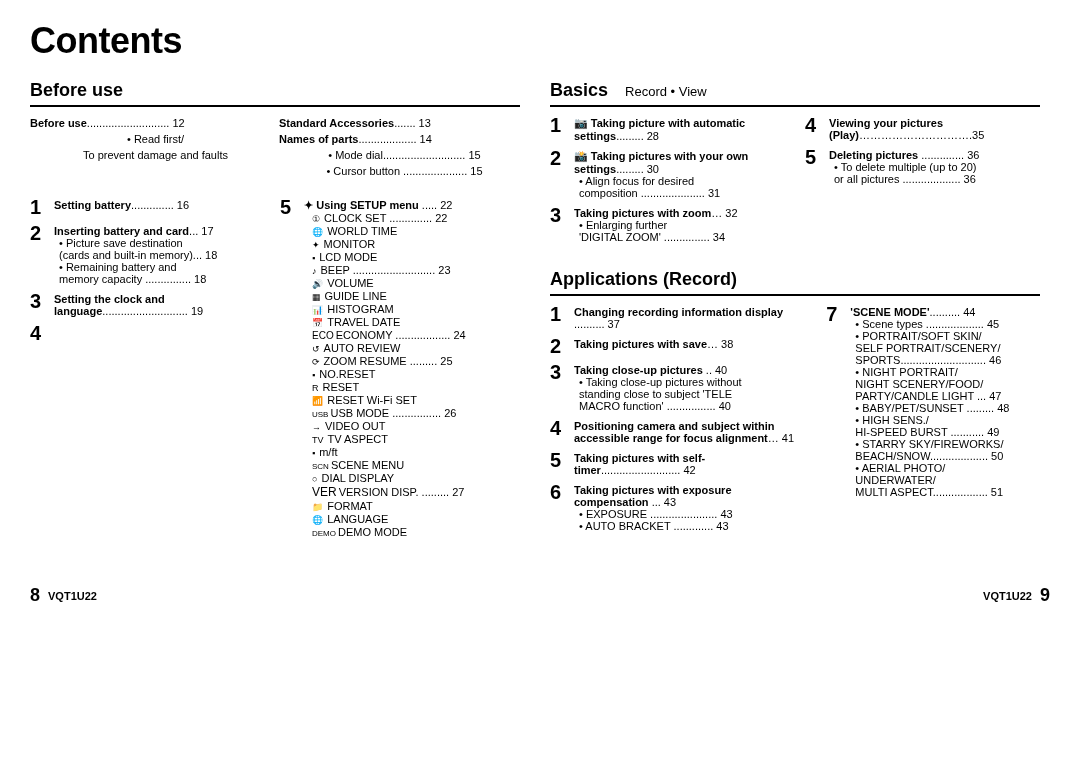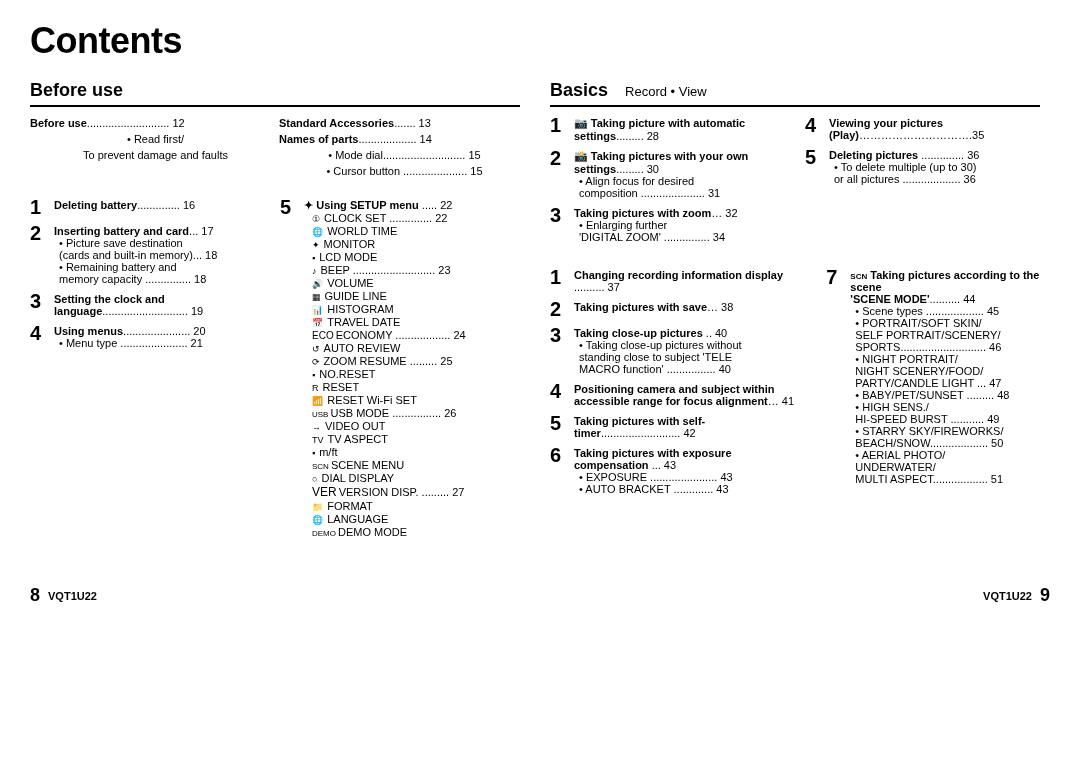--- a/index.html
+++ b/index.html
@@ -166,21 +166,21 @@
       </div>
     </div>
 
     <div class="section">
       <div class="prep-grid">
         <div class="prep-left">
 
           <div class="numbered-item">
             <span class="num">1</span>
             <div class="num-content">
-              <span class="title">Deleting battery</span><span>.............. 16</span>
+              <span class="title">Setting battery</span><span>.............. 16</span>
             </div>
           </div>
 
           <div class="numbered-item">
             <span class="num">2</span>
             <div class="num-content">
               <div><span class="title">Inserting battery and card</span><span>... 17</span></div>
               <div class="sub">• Picture save destination</div>
               <div class="sub">(cards and built-in memory)... 18</div>
               <div class="sub">• Remaining battery and</div>
@@ -191,24 +191,20 @@
           <div class="numbered-item">
             <span class="num">3</span>
             <div class="num-content">
               <span class="title">Setting the clock and</span><br>
               <span class="title">language</span><span>............................ 19</span>
             </div>
           </div>
 
           <div class="numbered-item">
             <span class="num">4</span>
-            <div class="num-content">
-              <span class="title">Using menus</span><span>...................... 20</span>
-              <div class="sub">• Menu type ...................... 21</div>
-            </div>
           </div>
         </div>
 
         <div class="prep-right setup-col">
           <div class="numbered-item">
             <span class="num">5</span>
             <div class="num-content">
               <span class="title">✦ Using SETUP menu</span><span> ..... 22</span>
               <div class="menu-item"><span class="icon-sym">①</span> CLOCK SET .............. 22</div>
               <div class="menu-item"><span class="icon-sym">🌐</span> WORLD TIME</div>
@@ -280,29 +276,30 @@
             <span class="num">4</span>
             <div class="num-content">
               <span class="title">Viewing your pictures</span><br>
               <span class="title">(Play)</span><span>………………………….35</span>
             </div>
           </div>
           <div class="numbered-item">
             <span class="num">5</span>
             <div class="num-content">
               <span class="title">Deleting pictures</span><span> .............. 36</span>
-              <div class="sub">• To delete multiple (up to 30)</div>
+              <div class="sub">• To delete multiple (up to 20)</div>
               <div class="sub">or all pictures ................... 36</div>
             </div>
           </div>
         </div>
       </div>
     </div>
 
     <div class="section">
+      <div class="section-title">Applications (Record)</div>
       <div class="app-grid">
         <div class="app-left">
           <div class="numbered-item">
             <span class="num">1</span>
             <div class="num-content">
               <span class="title">Changing recording information display</span><span> .......... 37</span>
             </div>
           </div>
           <div class="numbered-item">
             <span class="num">2</span>
@@ -337,21 +334,20 @@
               <span class="title">Taking pictures with exposure compensation</span><span> ... 43</span>
               <div class="sub">• EXPOSURE ...................... 43</div>
               <div class="sub">• AUTO BRACKET ............. 43</div>
             </div>
           </div>
         </div>
         <div class="app-right">
           <div class="numbered-item">
             <span class="num">7</span>
             <div class="num-content">
-              <div><span style="font-size:8px;font-weight:bold">SCN</span> <span class="title">Taking pictures according to the scene</span></div>
               <div><span class="title">'SCENE MODE'</span><span>.......... 44</span></div>
               <div class="sub">• Scene types ................... 45</div>
               <div class="sub">• PORTRAIT/SOFT SKIN/</div>
               <div class="sub">SELF PORTRAIT/SCENERY/</div>
               <div class="sub">SPORTS............................ 46</div>
               <div class="sub">• NIGHT PORTRAIT/</div>
               <div class="sub">NIGHT SCENERY/FOOD/</div>
               <div class="sub">PARTY/CANDLE LIGHT ... 47</div>
               <div class="sub">• BABY/PET/SUNSET ......... 48</div>
               <div class="sub">• HIGH SENS./</div>

